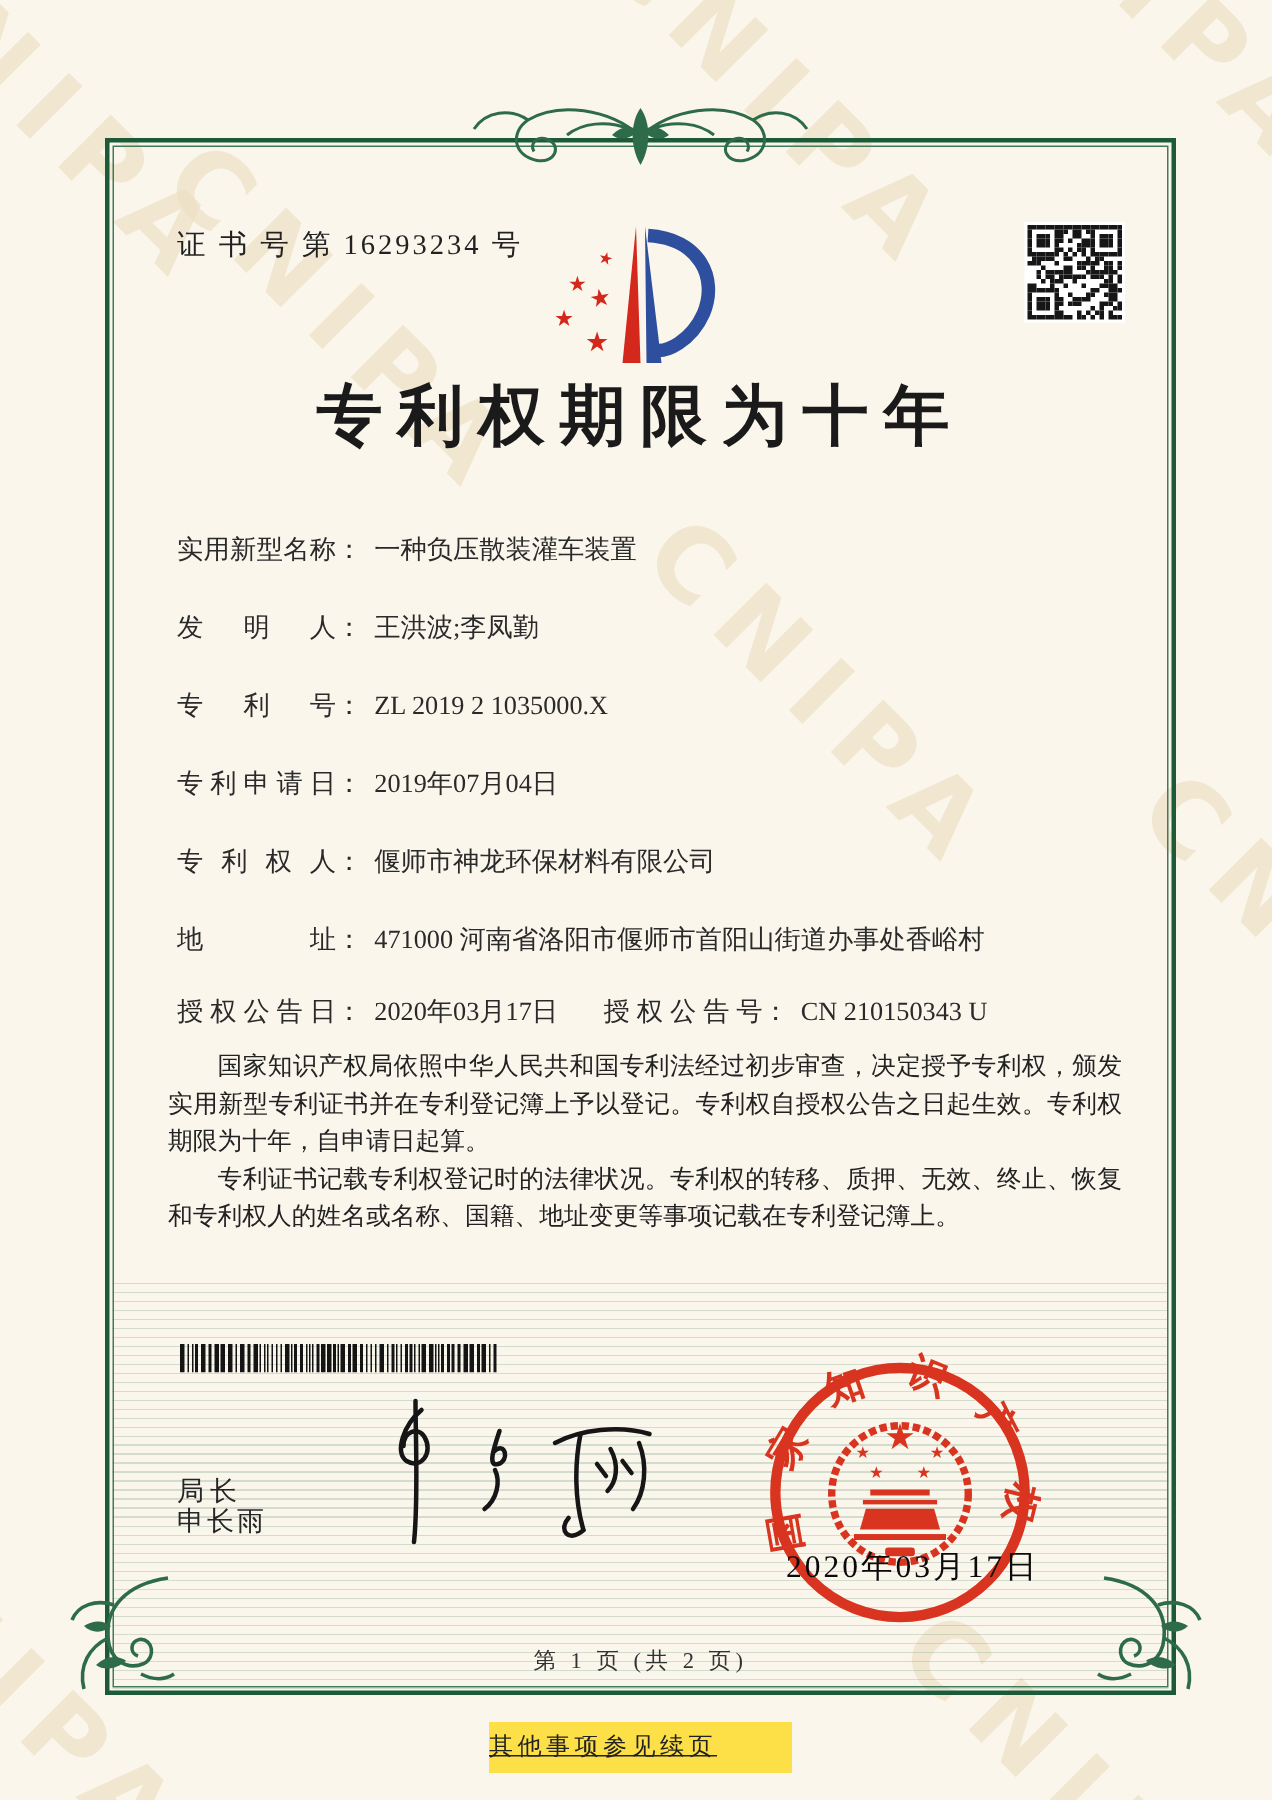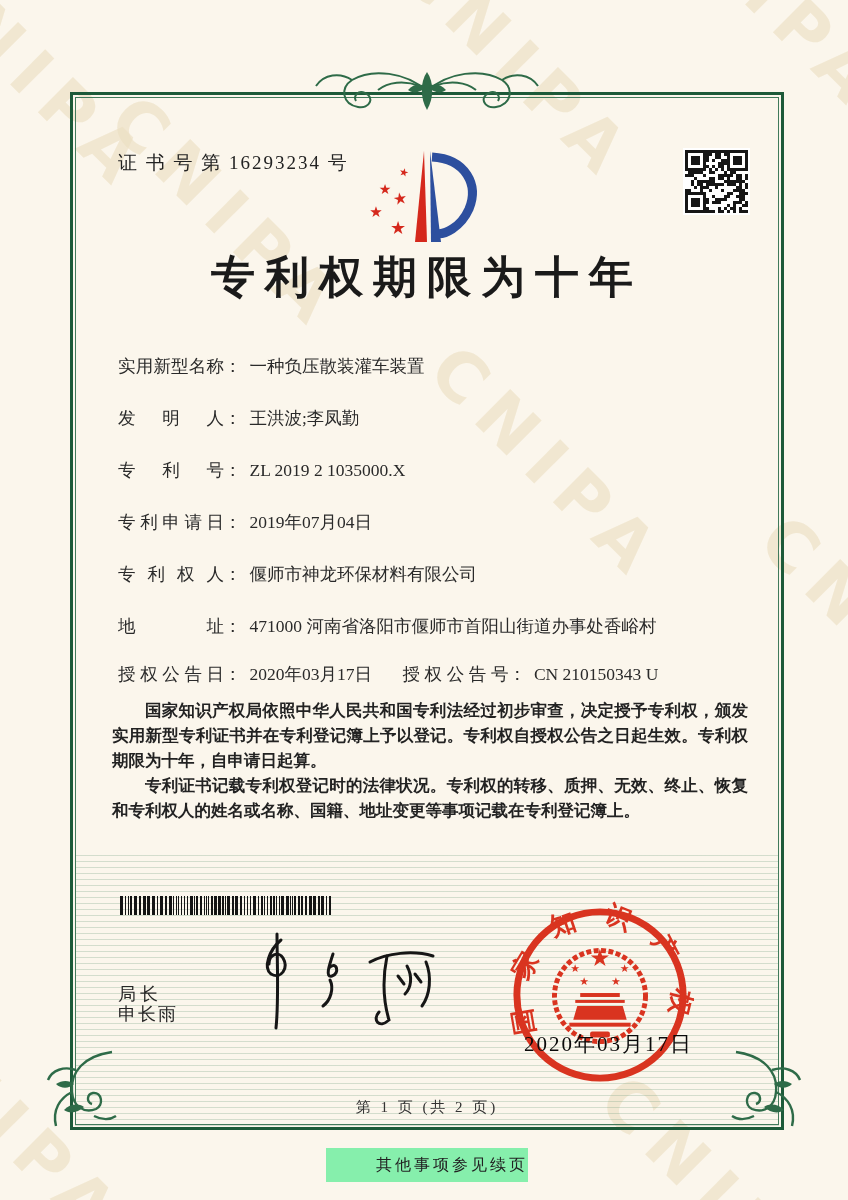--- a/index.html
+++ b/index.html
@@ -44,32 +44,32 @@
     font-size:44px;font-weight:bold;letter-spacing:10px;color:#1a1a1a;
   }
   .fields{position:absolute;left:118px;top:354px;font-size:17.5px;color:#2a2a2a;}
   .frow{height:52px;}
   .flabel{display:inline-block;width:106px;text-align:justify;text-align-last:justify;vertical-align:top;}
   .fvalue{margin-left:8px;}
   .grant-row{position:absolute;left:118px;top:662px;font-size:17.5px;color:#2a2a2a;}
   .grant-row .pair2{margin-left:26px;}
   .paras{position:absolute;left:112px;top:698px;width:636px;font-size:16.5px;
          line-height:25px;text-align:justify;color:#222;}
-  .paras p{margin:0;text-indent:2em;font-weight:bold;}
+  .paras p{margin:0;text-indent:2em;}
   .barcode{position:absolute;left:120px;top:896px;width:215px;height:19px;overflow:hidden;white-space:nowrap;}
   .director-label{position:absolute;left:118px;top:966px;font-size:18px;letter-spacing:4px;margin-top:16px;}
   .director-name{position:absolute;left:118px;top:1002px;font-size:18px;letter-spacing:2px;}
   .signature{position:absolute;left:235px;top:928px;}
   .seal{position:absolute;left:506px;top:901px;z-index:6;}
   .seal-date{position:absolute;left:524px;top:1030px;z-index:7;font-size:21px;
              letter-spacing:2px;color:#0a0a0a;white-space:nowrap;}
   .page-info{position:absolute;left:70px;top:1098px;width:714px;text-align:center;
              font-size:15px;letter-spacing:3px;color:#333;z-index:5;}
-  .cont-note{position:absolute;left:326px;top:1148px;width:202px;height:34px;background:#86efac;
-             text-align:right;line-height:34px;font-size:16px;letter-spacing:3px;color:#222;z-index:5;}
+  .cont-note{position:absolute;left:326px;top:1148px;width:202px;height:34px;background:#fde047;
+             text-align:left;line-height:34px;font-size:16px;letter-spacing:3px;color:#222;z-index:5;text-decoration:underline;}
 </style>
 </head>
 <body>
 
 <span class="wm" style="left:-45px;top:-60px">CNIPA</span>
 <span class="wm" style="left:440px;top:-70px">CNIPA</span>
 <span class="wm" style="left:690px;top:-140px">CNIPA</span>
 <span class="wm" style="left:150px;top:80px">CNIPA</span>
 <span class="wm" style="left:470px;top:330px">CNIPA</span>
 <span class="wm" style="left:-185px;top:420px">CNIPA</span>

